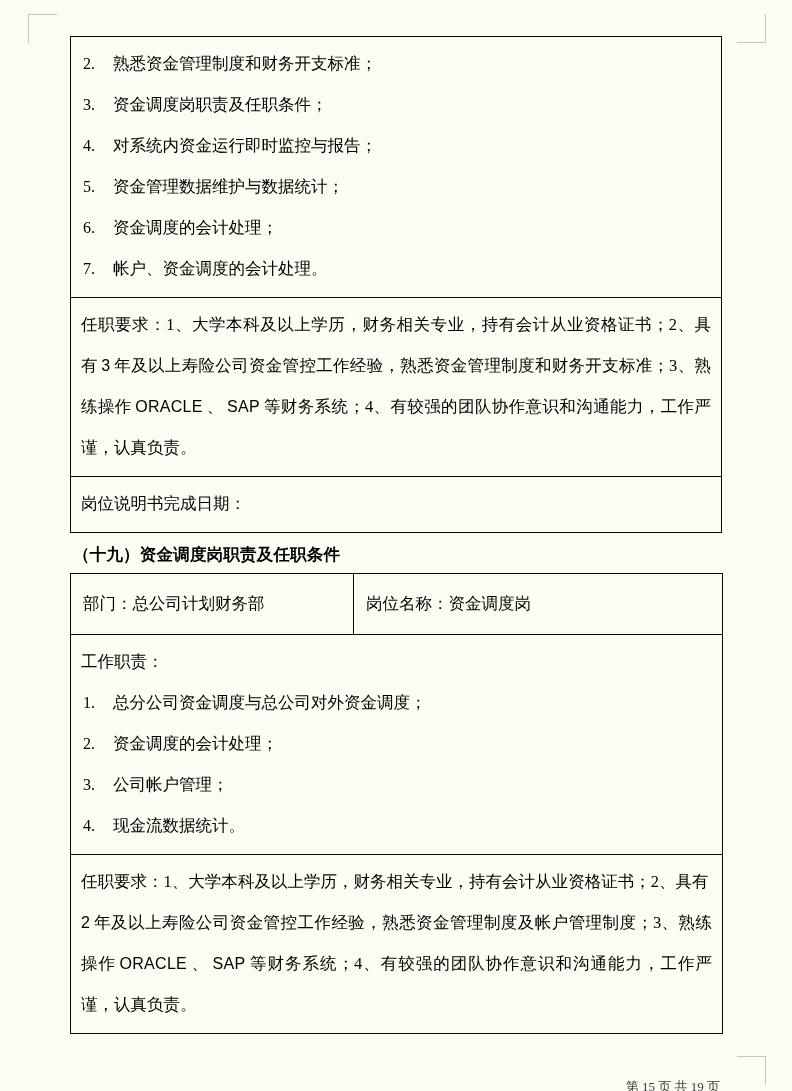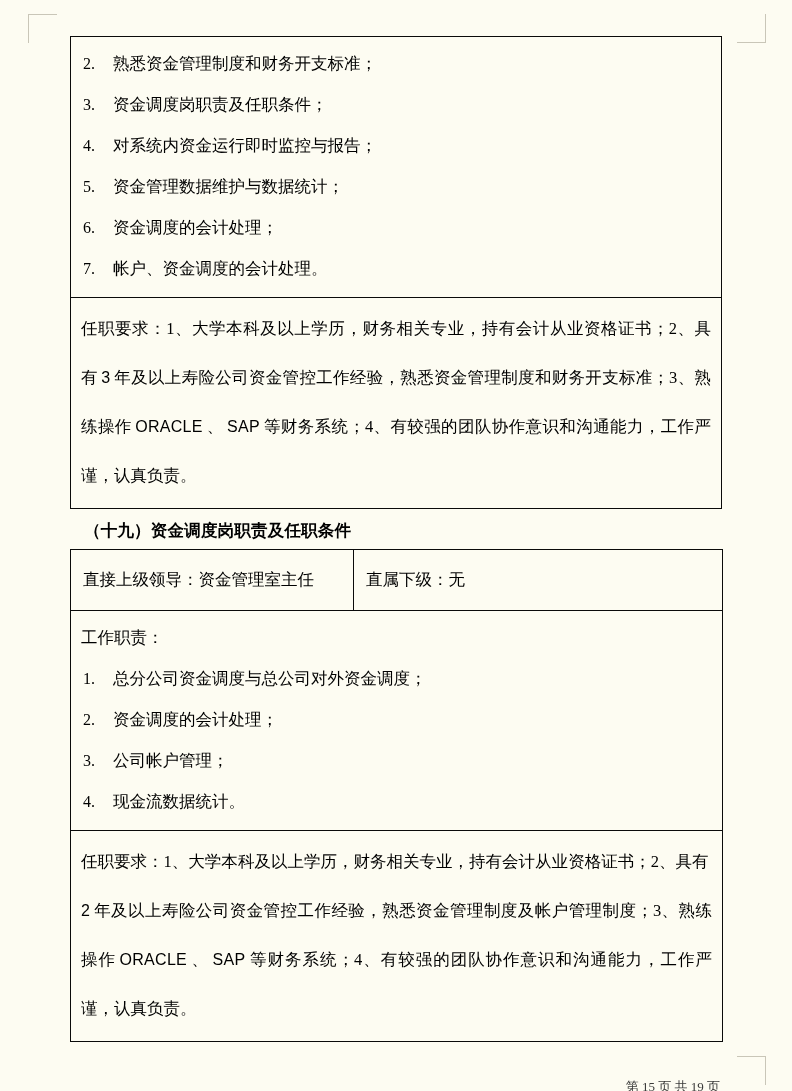--- a/index.html
+++ b/index.html
@@ -53,21 +53,21 @@
   .cell-pair { padding: 9px 10px 10px 12px; }
 
   
   .line {
     font-size: 16.5px;
     line-height: 41px;
     white-space: nowrap;
   }
   .para {
     font-size: 16.5px;
-    line-height: 49px;
+    line-height: 41px;
     text-align: justify;
     text-justify: inter-ideograph;
   }
   .para .lat {
     font-family: "Liberation Sans", "DejaVu Sans", sans-serif;
     font-size: 16px;
     letter-spacing: .3px;
   }
 
   
@@ -89,21 +89,21 @@
     top: 0;
     font-family: "Liberation Serif", "DejaVu Serif", serif;
     font-size: 16px;
   }
 
   .heading {
     font-family: "Liberation Sans", "DejaVu Sans", sans-serif;
     font-weight: bold;
     font-size: 16.5px;
     line-height: 20px;
-    margin: 11px 0 9px 14px;
+    margin: 11px 0 9px 3px;
     letter-spacing: .2px;
   }
 
   
   .footer {
     position: absolute;
     left: 0;
     top: 1078px;
     width: 792px;
     text-align: right;
@@ -160,40 +160,47 @@
           </div>
         </td>
       </tr>
       <tr>
         <td colspan="2">
           <div class="cell">
             <div class="para"><span>任职要求：1、大学本科及以上学历，财务相关专业，持有会计从业资格证书；2、具有</span><span class="lat"> 3 </span><span>年及以上寿险公司资金管控工作经验，熟悉资金管理制度和财务开支标准；3、熟练操作</span><span class="lat"> ORACLE </span><span>、</span><span class="lat"> SAP </span><span>等财务系统；4、有较强的团队协作意识和沟通能力，工作严谨，认真负责。</span></div>
           </div>
         </td>
       </tr>
+      <tr>
+        <td colspan="2">
+          <div class="cell">
+            <div class="line">岗位说明书完成日期：</div>
+          </div>
+        </td>
+      </tr>
     </tbody>
   </table>
 
   <div class="heading">（十九）资金调度岗职责及任职条件</div>
 
   <table class="jd">
     <colgroup>
       <col style="width:283px">
       <col style="width:369px">
     </colgroup>
     <tbody>
       <tr>
         <td>
           <div class="cell-pair">
-              <div class="line">直接上级领导：资金管理室主任</div>
+              <div class="line">部门：总公司计划财务部</div>
             </div>
         </td>
         <td>
           <div class="cell-pair">
-              <div class="line">直属下级：无</div>
+              <div class="line">岗位名称：资金调度岗</div>
             </div>
         </td>
       </tr>
       <tr>
         <td colspan="2">
           <div class="cell">
             <div class="line">工作职责：</div>
             <ol class="duties">
               <li>
                 <span class="marker">1.</span>

